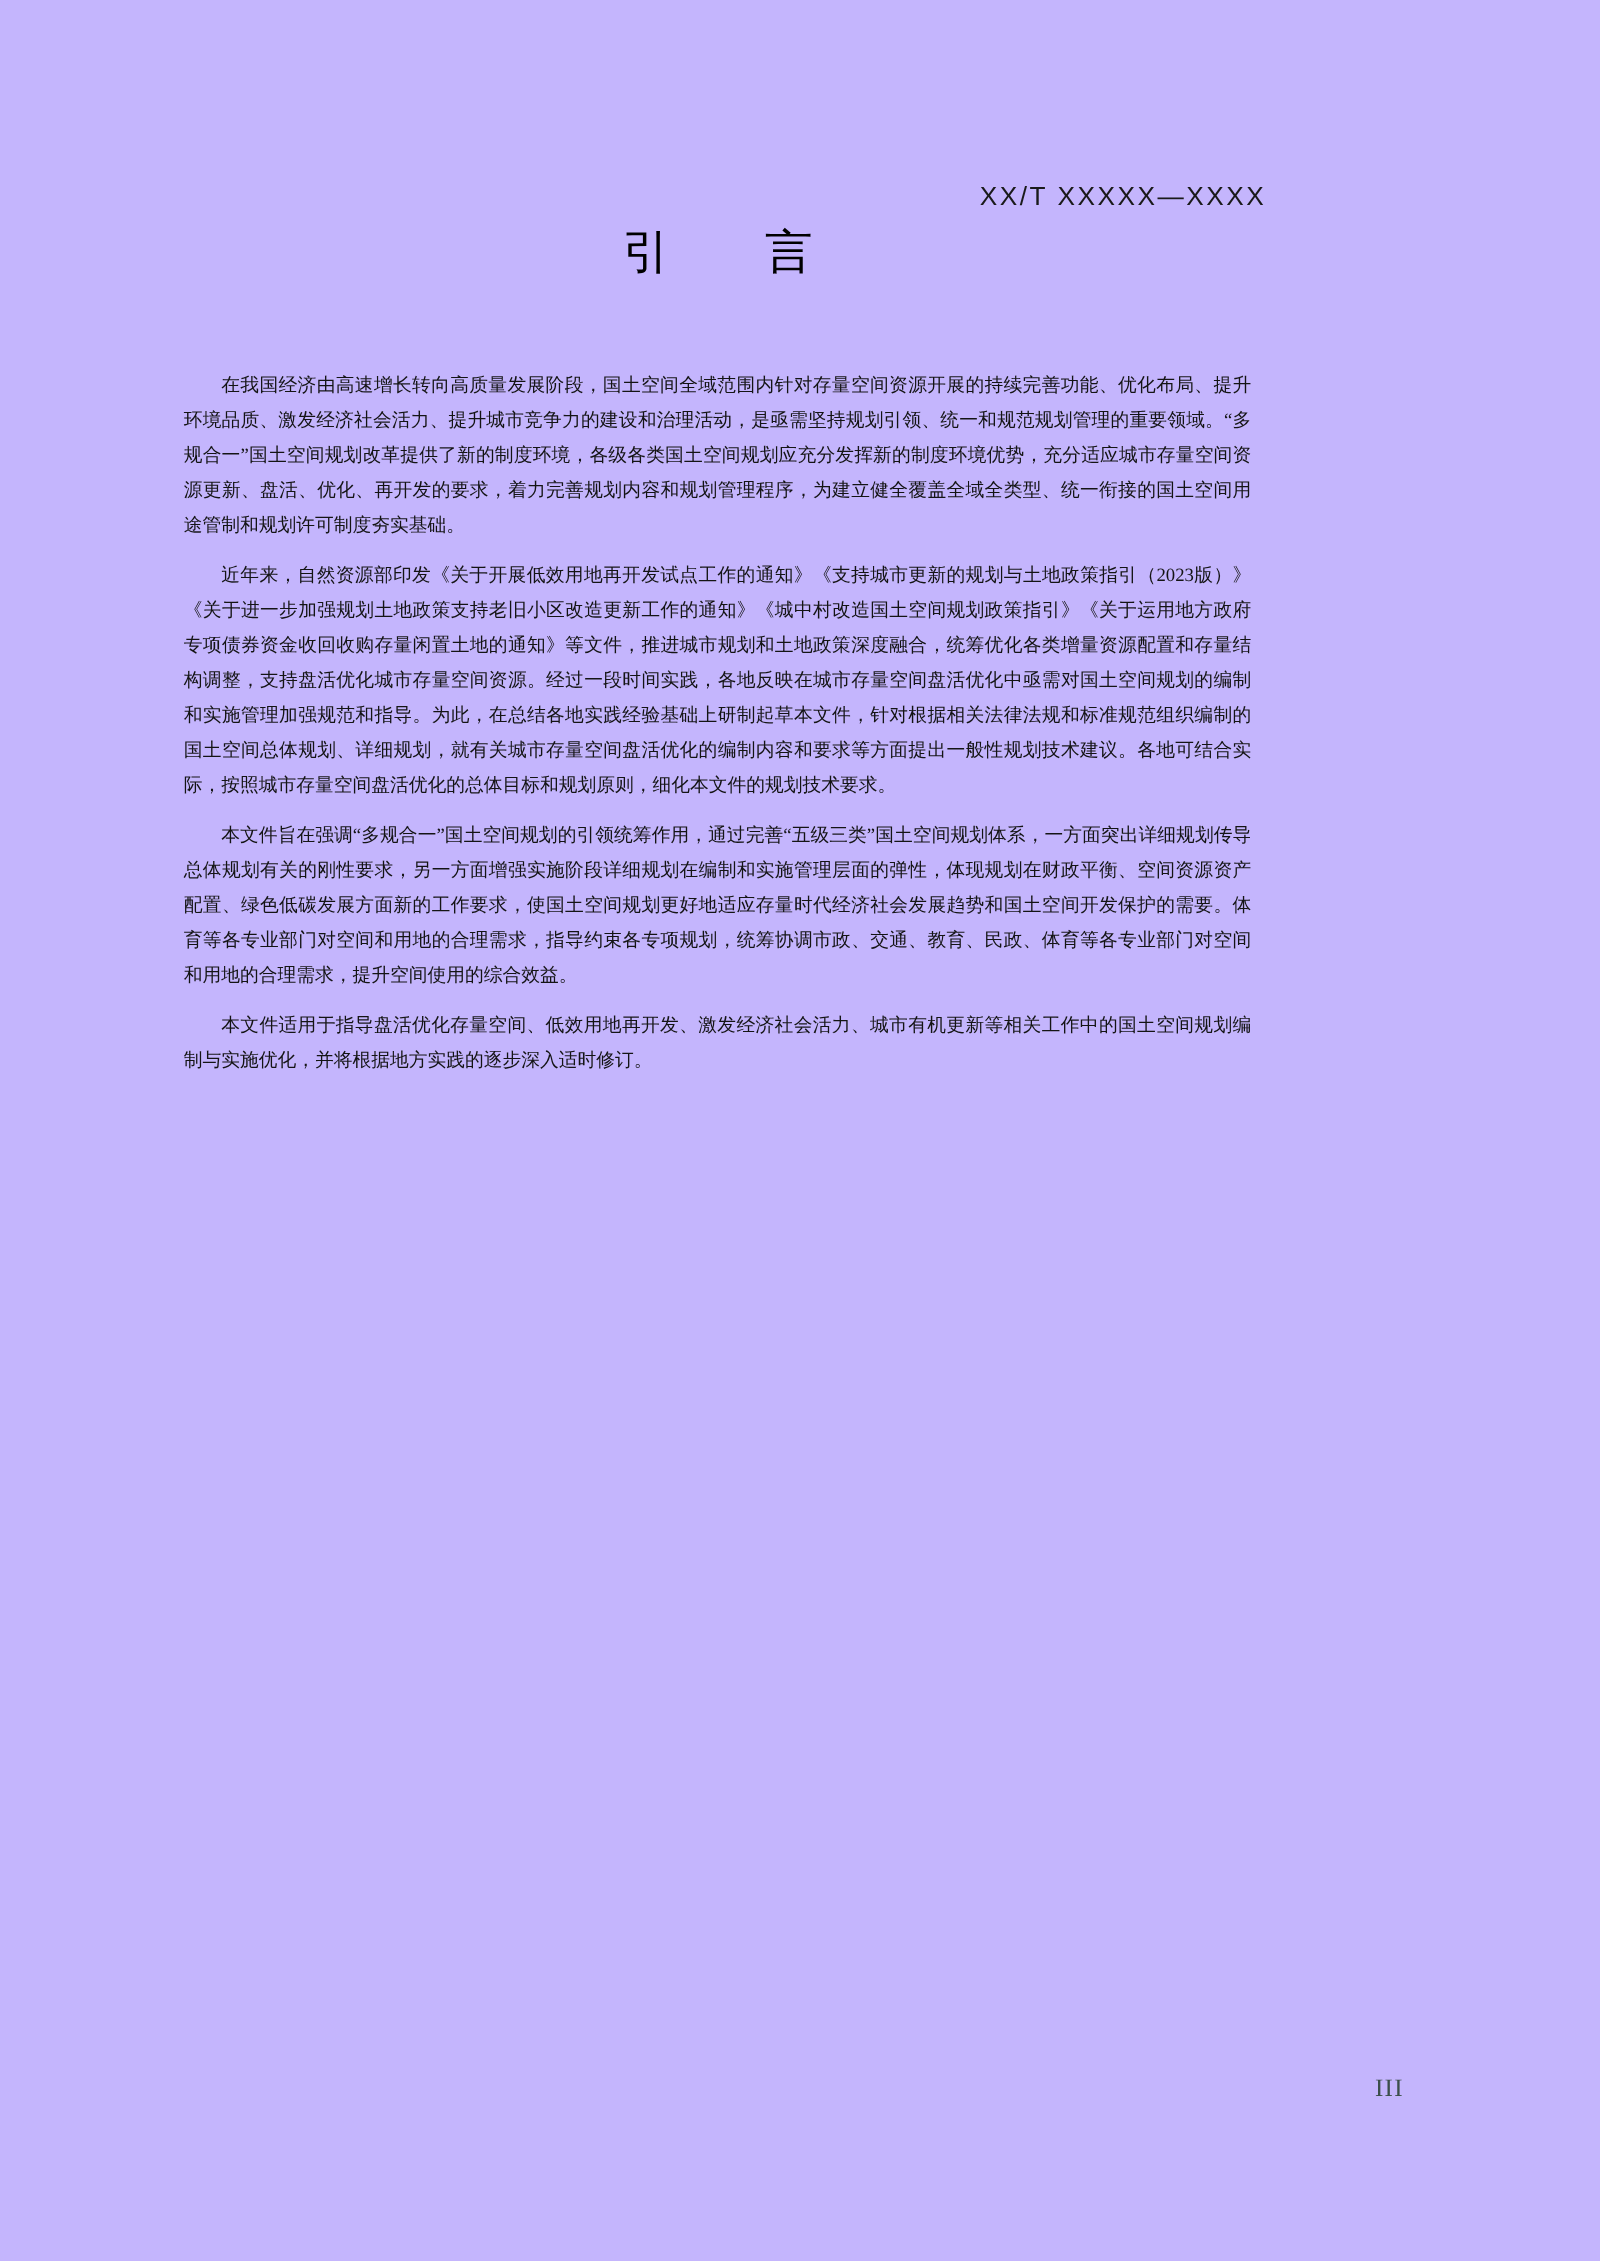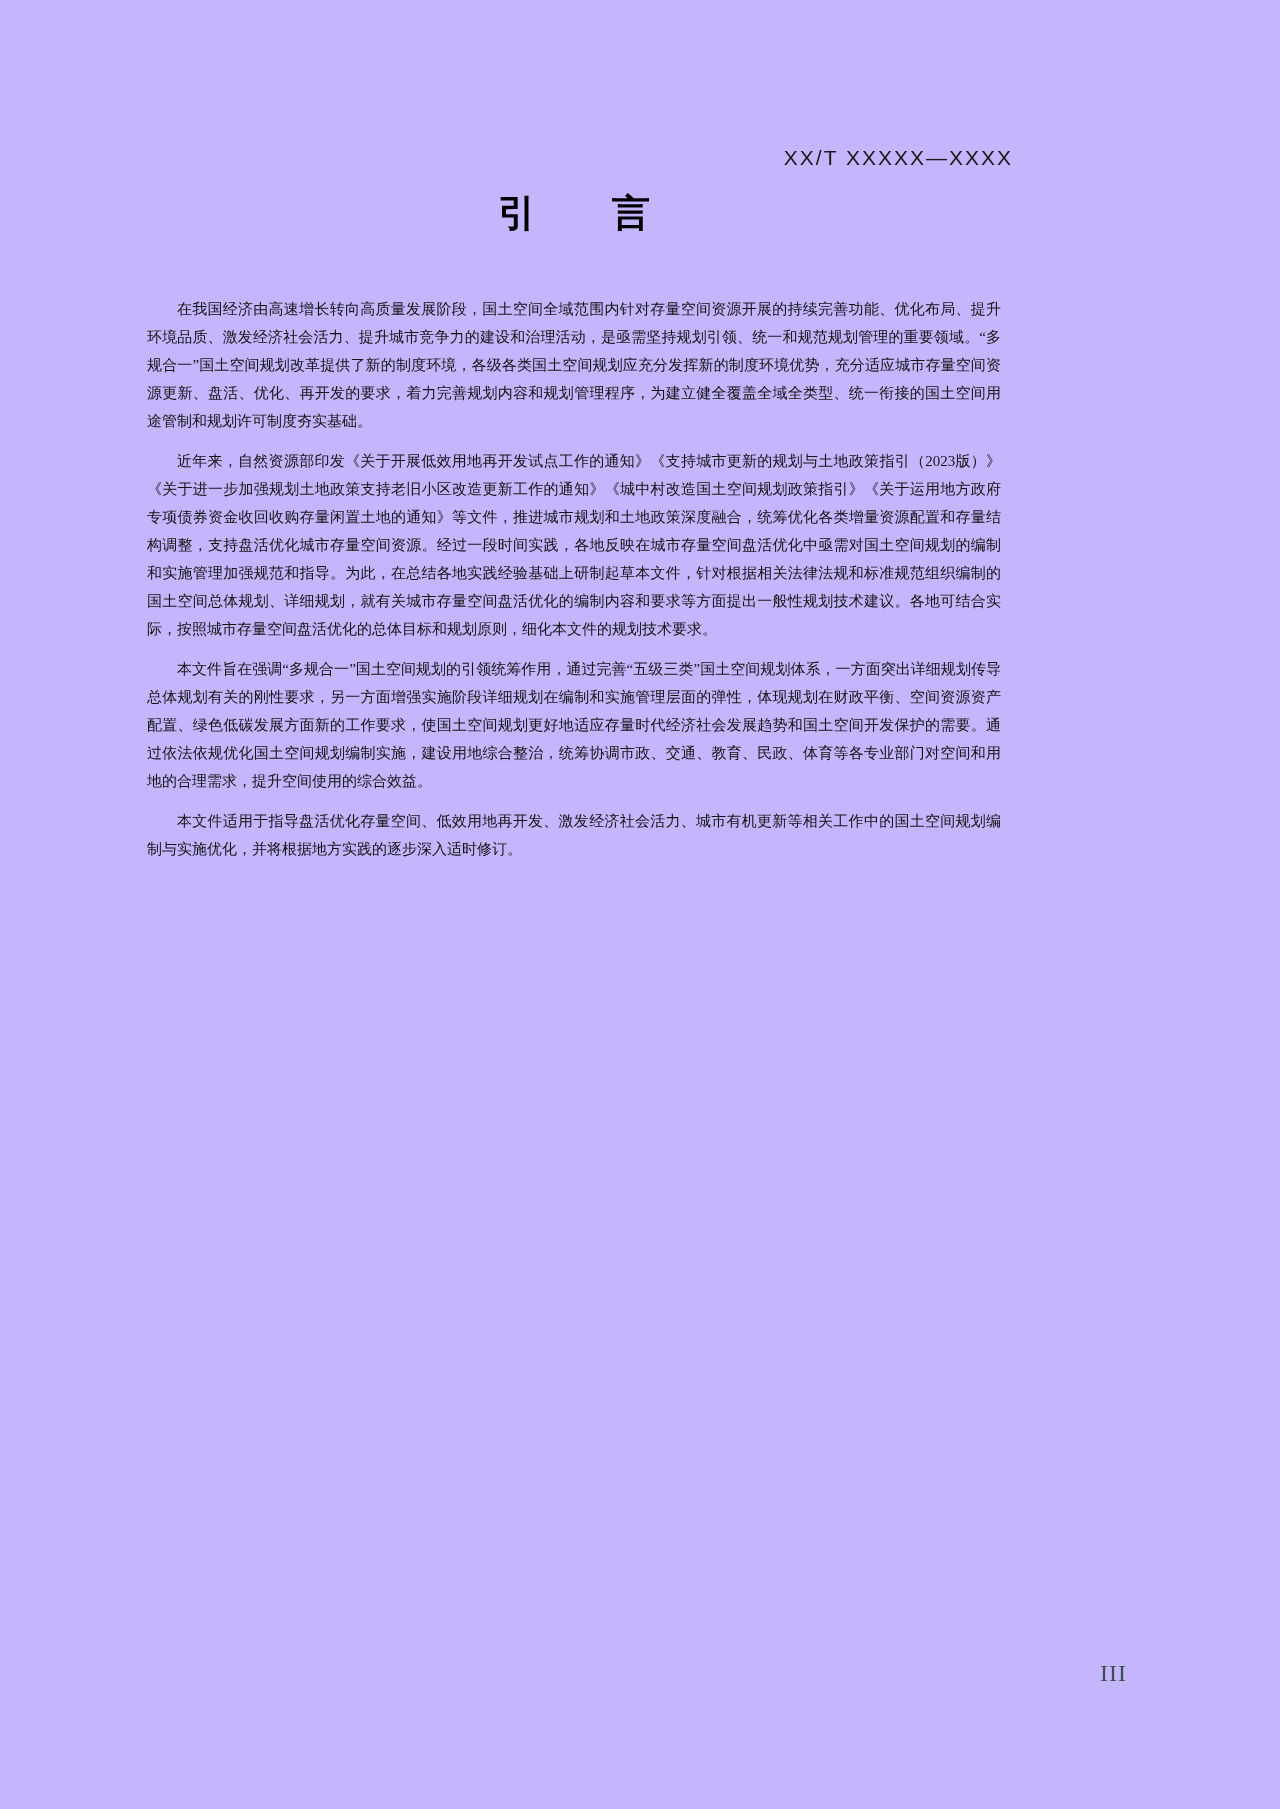--- a/index.html
+++ b/index.html
@@ -29,25 +29,25 @@
     text-align: right;
     font-family: "Liberation Sans", "DejaVu Sans", sans-serif;
     font-size: 21px;
     letter-spacing: 2px;
     color: #1a1a1a;
     white-space: nowrap;
   }
   .doc-title {
     position: absolute;
     left: 135px;
-    top: 188px;
+    top: 176px;
     width: 878px;
     text-align: center;
     font-family: "Liberation Sans", "DejaVu Sans", sans-serif;
-    font-weight: 700;
+    font-weight: 400;
     font-size: 38px;
     color: #000000;
     white-space: pre;
   }
   .body-text {
     position: absolute;
     left: 135px;
     top: 283px;
     width: 878px;
   }
@@ -58,36 +58,36 @@
     line-height: 28px;
     text-align: justify;
     text-indent: 2em;
     color: #141414;
   }
   .page-number {
     position: absolute;
     left: 1100px;
     top: 1660px;
     font-family: "Liberation Serif", "DejaVu Serif", serif;
-    font-size: 24px;
+    font-size: 20px;
     letter-spacing: 1px;
     color: #3c4f4b;
   }
 </style>
 </head>
 <body>
 
 <div class="page">
 
   <div class="std-code">XX/T XXXXX—XXXX</div>
 
   <div class="doc-title">引　　言</div>
 
   <div class="body-text">
     <p>在我国经济由高速增长转向高质量发展阶段，国土空间全域范围内针对存量空间资源开展的持续完善功能、优化布局、提升环境品质、激发经济社会活力、提升城市竞争力的建设和治理活动，是亟需坚持规划引领、统一和规范规划管理的重要领域。“多规合一”国土空间规划改革提供了新的制度环境，各级各类国土空间规划应充分发挥新的制度环境优势，充分适应城市存量空间资源更新、盘活、优化、再开发的要求，着力完善规划内容和规划管理程序，为建立健全覆盖全域全类型、统一衔接的国土空间用途管制和规划许可制度夯实基础。</p>
     <p>近年来，自然资源部印发《关于开展低效用地再开发试点工作的通知》《支持城市更新的规划与土地政策指引（2023版）》《关于进一步加强规划土地政策支持老旧小区改造更新工作的通知》《城中村改造国土空间规划政策指引》《关于运用地方政府专项债券资金收回收购存量闲置土地的通知》等文件，推进城市规划和土地政策深度融合，统筹优化各类增量资源配置和存量结构调整，支持盘活优化城市存量空间资源。经过一段时间实践，各地反映在城市存量空间盘活优化中亟需对国土空间规划的编制和实施管理加强规范和指导。为此，在总结各地实践经验基础上研制起草本文件，针对根据相关法律法规和标准规范组织编制的国土空间总体规划、详细规划，就有关城市存量空间盘活优化的编制内容和要求等方面提出一般性规划技术建议。各地可结合实际，按照城市存量空间盘活优化的总体目标和规划原则，细化本文件的规划技术要求。</p>
-    <p>本文件旨在强调“多规合一”国土空间规划的引领统筹作用，通过完善“五级三类”国土空间规划体系，一方面突出详细规划传导总体规划有关的刚性要求，另一方面增强实施阶段详细规划在编制和实施管理层面的弹性，体现规划在财政平衡、空间资源资产配置、绿色低碳发展方面新的工作要求，使国土空间规划更好地适应存量时代经济社会发展趋势和国土空间开发保护的需要。通过依法依规优化国土空间规划编制实施，建设用地综合整治，统筹协调市政、交通、教育、民政、体育等各专业部门对空间和用地的合理需求，提升空间使用的综合效益。</p>
+    <p>本文件旨在强调“多规合一”国土空间规划的引领统筹作用，通过完善“五级三类”国土空间规划体系，一方面突出详细规划传导总体规划有关的刚性要求，另一方面增强实施阶段详细规划在编制和实施管理层面的弹性，体现规划在财政平衡、空间资源资产配置、绿色低碳发展方面新的工作要求，使国土空间规划更好地适应存量时代经济社会发展趋势和国土空间开发保护的需要。体育等各专业部门对空间和用地的合理需求，指导约束各专项规划，统筹协调市政、交通、教育、民政、体育等各专业部门对空间和用地的合理需求，提升空间使用的综合效益。</p>
     <p>本文件适用于指导盘活优化存量空间、低效用地再开发、激发经济社会活力、城市有机更新等相关工作中的国土空间规划编制与实施优化，并将根据地方实践的逐步深入适时修订。</p>
   </div>
 
   <div class="page-number">III</div>
 
 </div>
 
 </body></html>

